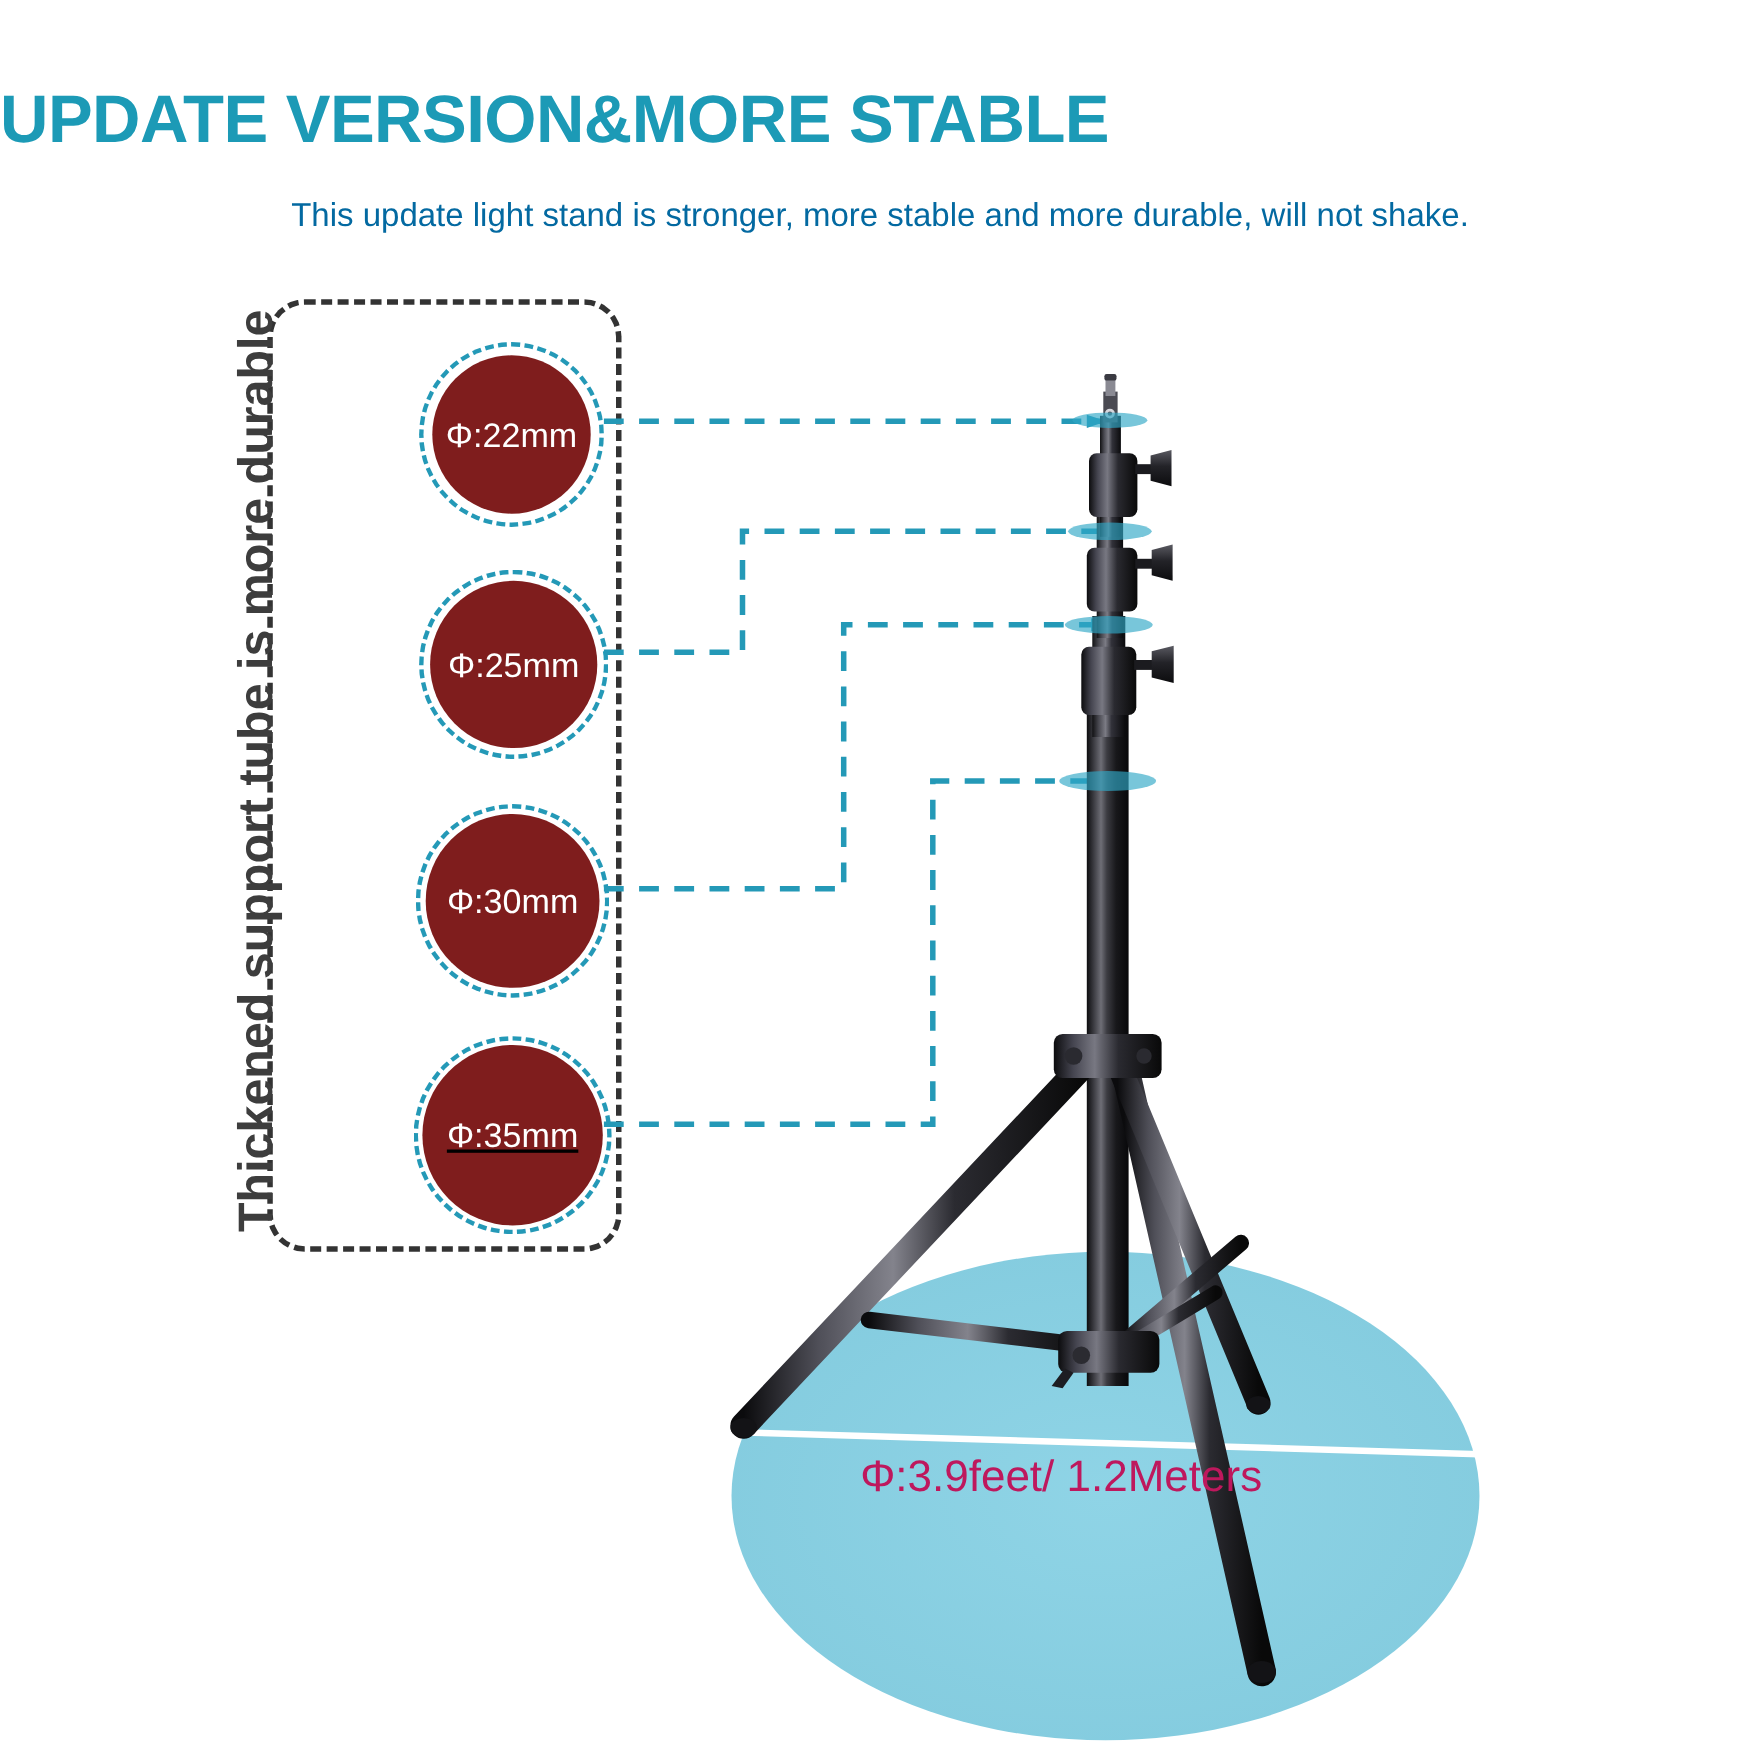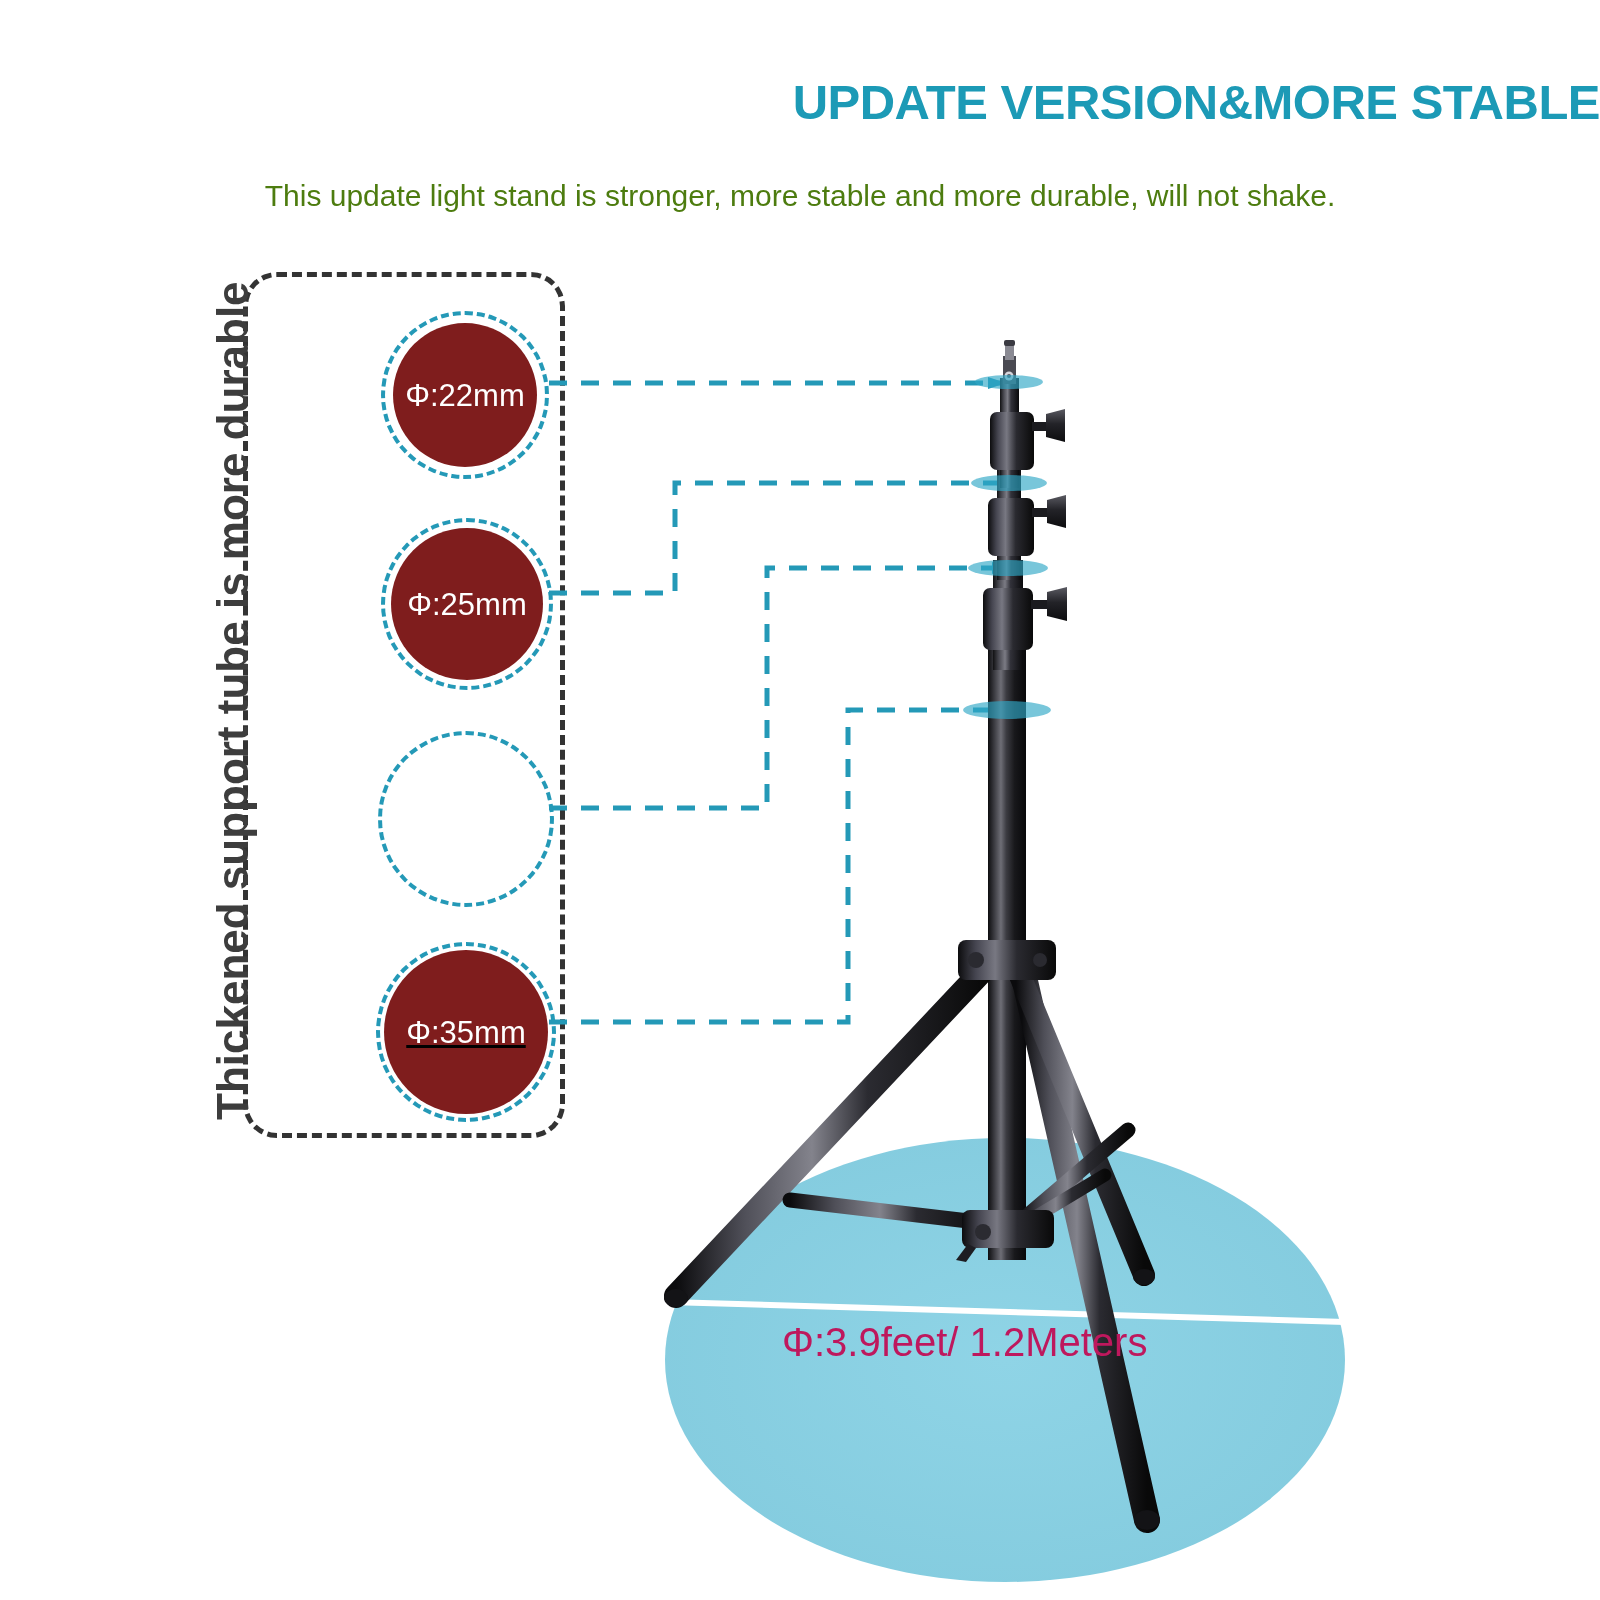--- a/index.html
+++ b/index.html
@@ -9,35 +9,35 @@
     font-family:"Liberation Sans", sans-serif;
     overflow:hidden;
     position:relative;
   }
   #stage{position:absolute;inset:0;width:1600px;height:1600px;}
 
   
   .title{
     position:absolute;
     left:0;right:0;top:78px;
-    text-align:right;
-    font-size:49px;
+    text-align:left;
+    font-size:61px;
     font-weight:bold;
     letter-spacing:-0.5px;
     color:#1c9ab6;
     white-space:nowrap;
     font-family:"Liberation Sans", sans-serif;
     line-height:1;
   }
   .subtitle{
     position:absolute;
     left:0;right:0;top:178px;
     text-align:center;
     font-size:30px;
-    color:#4d7c0f;
+    color:#0369a1;
     white-space:nowrap;
     line-height:1.2;
   }
 
   
   .spec-panel{
     position:absolute;
     left:243px;top:272px;
     width:322px;height:866px;
     border:5px dashed #333333;
@@ -140,20 +140,23 @@
 
   <div class="circle-group" style="left:381px;top:518px;width:172px;height:172px;text-decoration:underline;">
     <div class="circle-dashed" style="width:172px;height:172px;"></div>
     <div class="circle-solid" style="left:10px;top:10px;width:152px;height:152px;">
       <span class="circle-label">Φ:25mm</span>
     </div>
   </div>
 
   <div class="circle-group" style="left:378px;top:731px;width:176px;height:176px;">
     <div class="circle-dashed" style="width:176px;height:176px;"></div>
+    <div class="circle-solid" style="left:9px;top:9px;width:158px;height:158px;">
+      <span class="circle-label">Φ:30mm</span>
+    </div>
   </div>
 
   <div class="circle-group" style="left:376px;top:942px;width:180px;height:180px;">
     <div class="circle-dashed" style="width:180px;height:180px;"></div>
     <div class="circle-solid" style="left:8px;top:8px;width:164px;height:164px;text-decoration:underline;">
       <span class="circle-label">Φ:35mm</span>
     </div>
   </div>
 
   <svg class="layer" viewBox="0 0 1600 1600">

